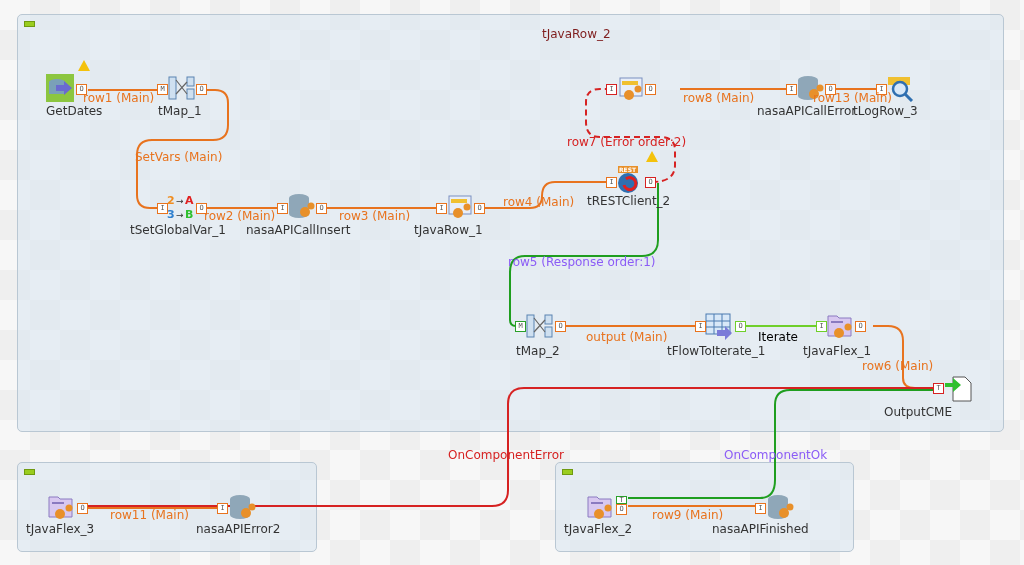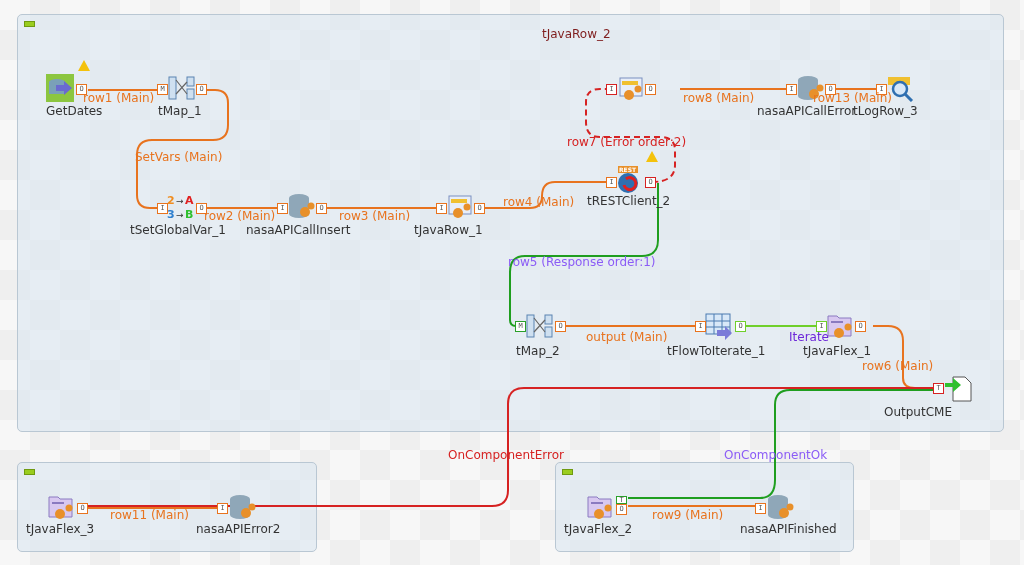--- a/index.html
+++ b/index.html
@@ -12,21 +12,21 @@
     background-size:60px 60px;background-position:0 0,30px 30px;}
   .subjob{position:absolute;border:1px solid #b9c7d3;border-radius:5px;
     background:rgba(216,230,240,0.55);}
   .collapse{position:absolute;left:6px;top:6px;width:9px;height:4px;background:#9acd1e;border:1px solid #6f9a10;}
   .sj-title{position:absolute;font-size:12px;color:#7f1d1d;}
   .lbl{position:absolute;font-size:12px;color:#333;white-space:nowrap;}
   .link{position:absolute;font-size:12px;white-space:nowrap;}
   .or{color:#e8731e;}
   .rd{color:#d62222;}
   .gr{color:#8b5cf6;}
-  .lg{color:#6d28d9;margin-left:31px;}
+  .lg{color:#000000;}
   svg.wires{position:absolute;left:0;top:0;}
   .comp{position:absolute;width:28px;height:28px;}
   .port{position:absolute;width:9px;height:9px;border:1px solid #e8731e;background:#fff;
     font-size:7px;line-height:9px;text-align:center;color:#555;font-family:"DejaVu Sans Mono",monospace;}
   .warn{position:absolute;width:0;height:0;border-left:6px solid transparent;border-right:6px solid transparent;border-bottom:11px solid #f4c20d;}
 </style>
 </head>
 <body>
 
 <div class="subjob" style="left:17px;top:14px;width:985px;height:416px;">
@@ -266,14 +266,14 @@
 <div class="comp" style="left:766px;top:493px;">
   <svg width="28" height="28">
       <ellipse cx="12" cy="6" rx="10" ry="4" fill="#8fa7b8"></ellipse>
       <rect x="2" y="6" width="20" height="16" fill="#8fa7b8"></rect>
       <ellipse cx="12" cy="22" rx="10" ry="4" fill="#8fa7b8"></ellipse>
       <circle cx="18" cy="20" r="5" fill="#e8902a"></circle>
       <circle cx="24" cy="14" r="3.5" fill="#e8902a"></circle>
     </svg>
 </div>
 <div class="port" style="left:755px;top:503px;">I</div>
-<div class="lbl" style="left:740px;top:522px;">nasaAPIFinished</div>
+<div class="lbl" style="left:712px;top:522px;">nasaAPIFinished</div>
 <div class="link or" style="left:652px;top:508px;">row9 (Main)</div>
 
 </body></html>

